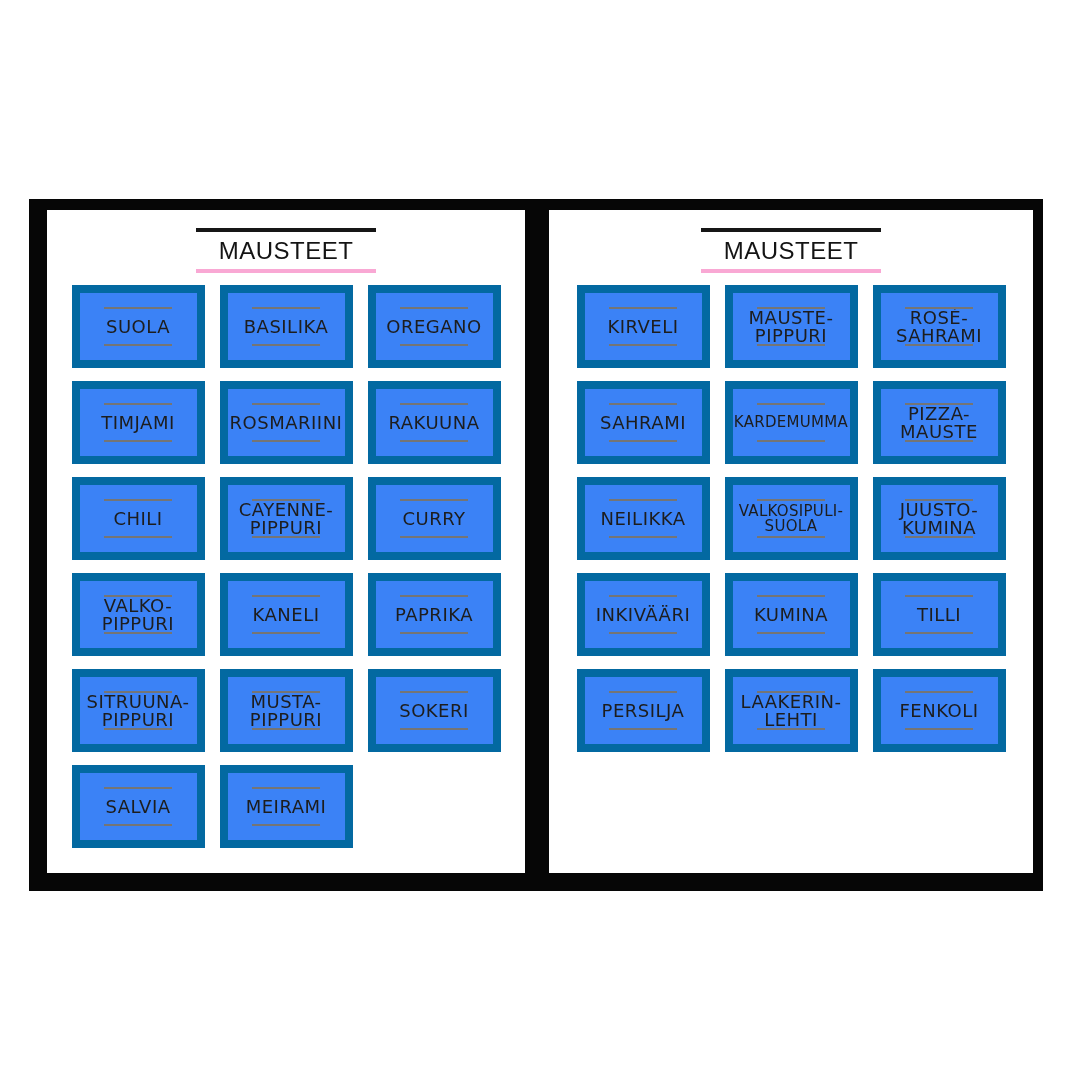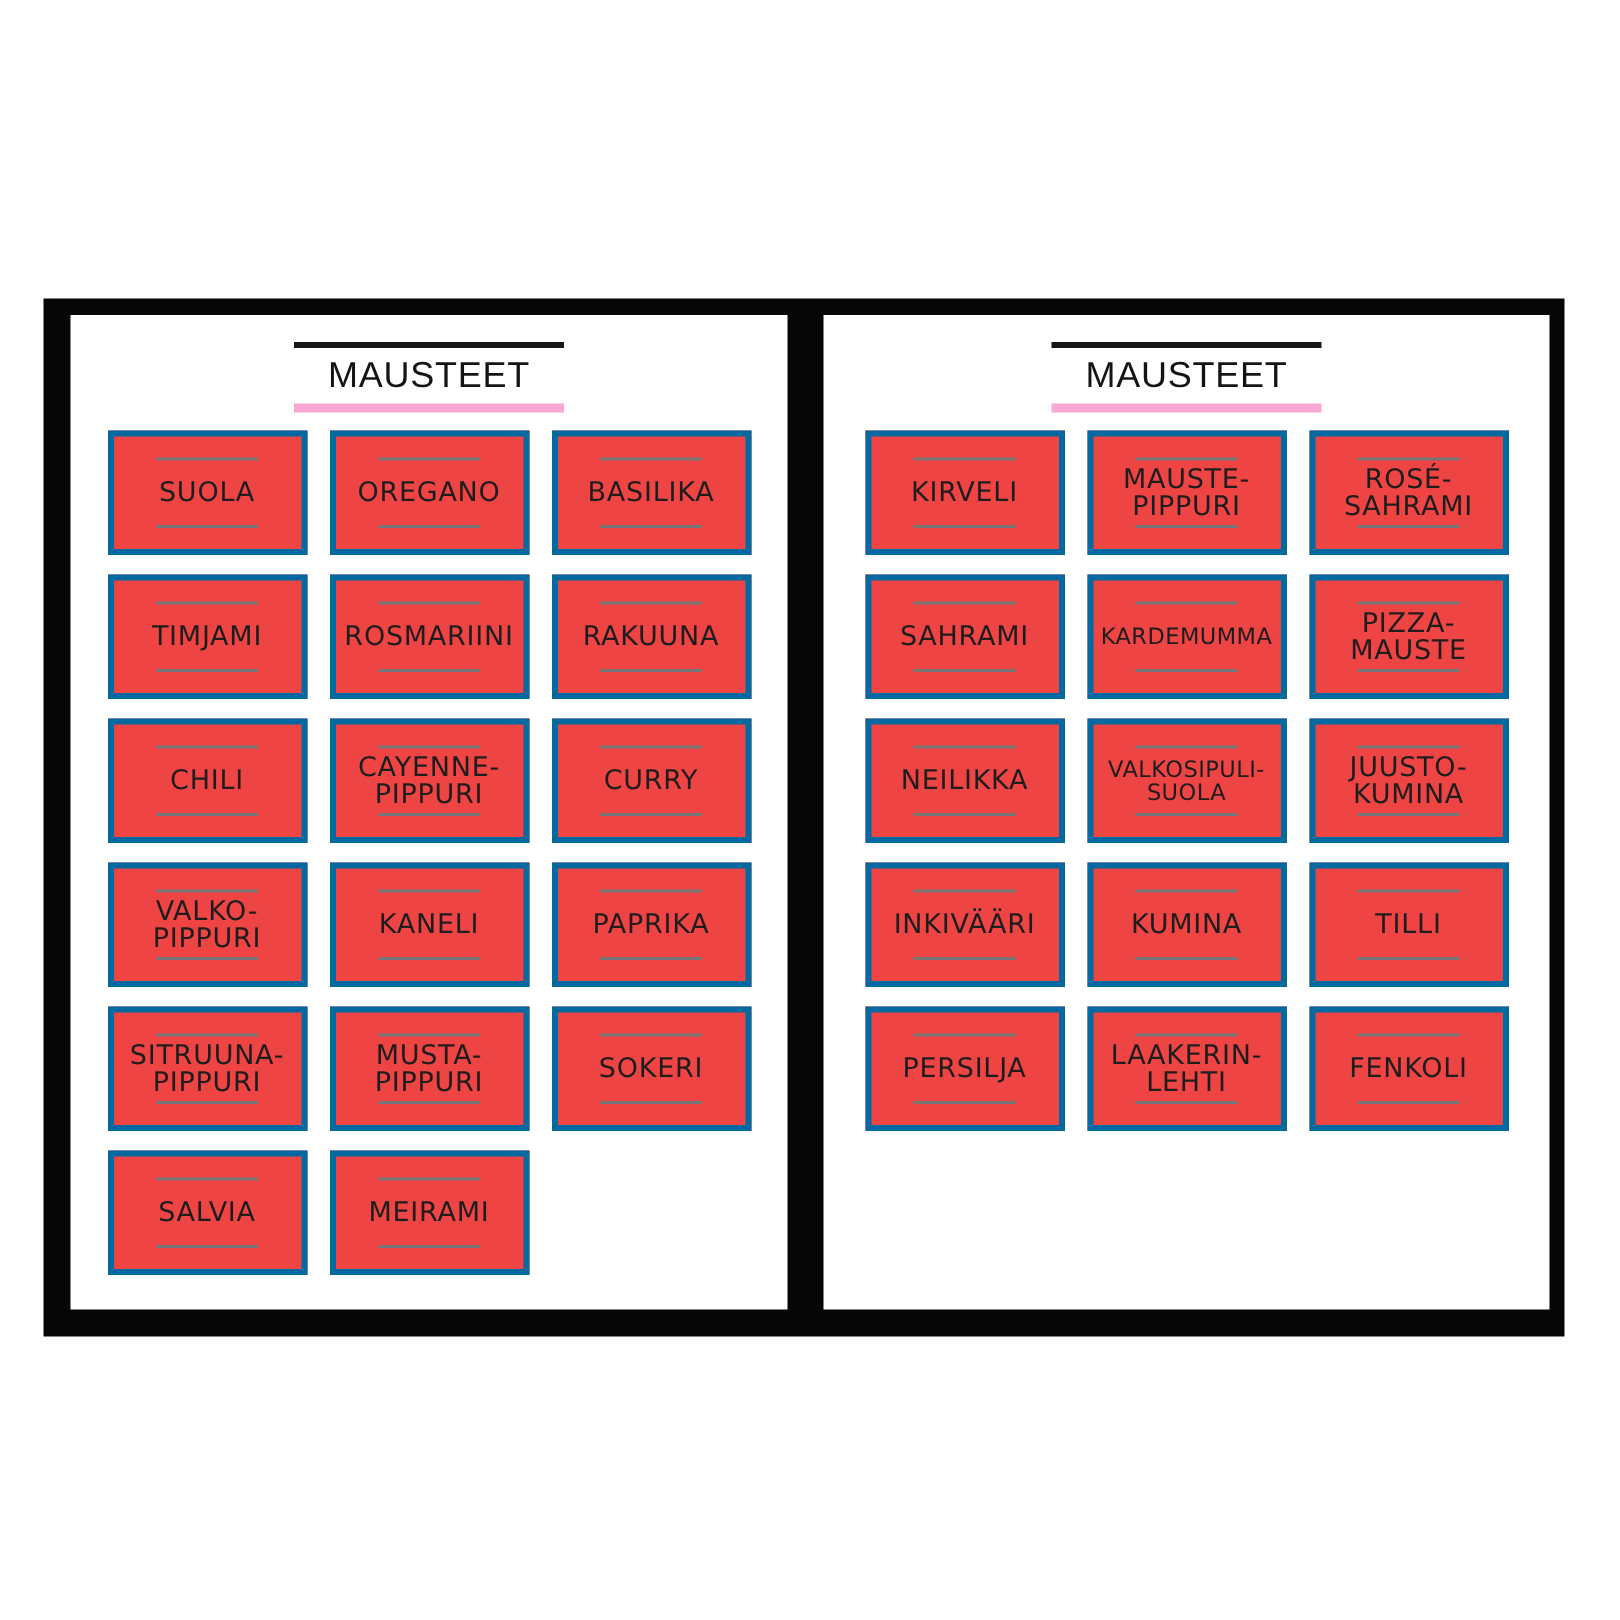--- a/index.html
+++ b/index.html
@@ -29,21 +29,21 @@
     height: 663px;
     background: #ffffff;
   }
   .page-left  { left: 18px;  width: 478px; }
   .page-right { left: 520px; width: 484px; }
 
   .title-block {
     width: 180px;
     margin: 18px auto 0;
     border-top: 4px solid #161616;
-    border-bottom: 6px solid #f9a8d4;
+    border-bottom: 4px solid #f9a8d4;
     padding: 6px 0;
   }
   .page-title {
     margin: 0;
     font-family: "Liberation Sans", sans-serif;
     font-weight: 400;
     font-size: 24px;
     line-height: 25px;
     letter-spacing: 0.5px;
     text-align: center;
@@ -56,22 +56,22 @@
     display: grid;
     grid-template-columns: repeat(3, 133px);
     grid-auto-rows: 83px;
     column-gap: 15px;
     row-gap: 13px;
     justify-content: center;
   }
   .label-box {
     position: relative;
     box-sizing: border-box;
-    border: 4px solid #0369a1;
-    background: #ef4444;
+    border: 8px solid #0369a1;
+    background: #3b82f6;
     display: flex;
     align-items: center;
     justify-content: center;
     overflow: hidden;
   }
   .rule {
     position: absolute;
     left: 50%;
     transform: translateX(-50%);
     width: 68px;
@@ -106,27 +106,27 @@
       </header>
       <div class="grid">
   <div class="label-box">
     <span class="rule rule-top"></span>
     <span class="label-text">SUOLA</span>
     <span class="rule rule-bottom"></span>
   </div>
 
   <div class="label-box">
     <span class="rule rule-top"></span>
+    <span class="label-text">BASILIKA</span>
+    <span class="rule rule-bottom"></span>
+  </div>
+
+  <div class="label-box">
+    <span class="rule rule-top"></span>
     <span class="label-text">OREGANO</span>
-    <span class="rule rule-bottom"></span>
-  </div>
-
-  <div class="label-box">
-    <span class="rule rule-top"></span>
-    <span class="label-text">BASILIKA</span>
     <span class="rule rule-bottom"></span>
   </div>
 
   <div class="label-box">
     <span class="rule rule-top"></span>
     <span class="label-text">TIMJAMI</span>
     <span class="rule rule-bottom"></span>
   </div>
 
   <div class="label-box">

